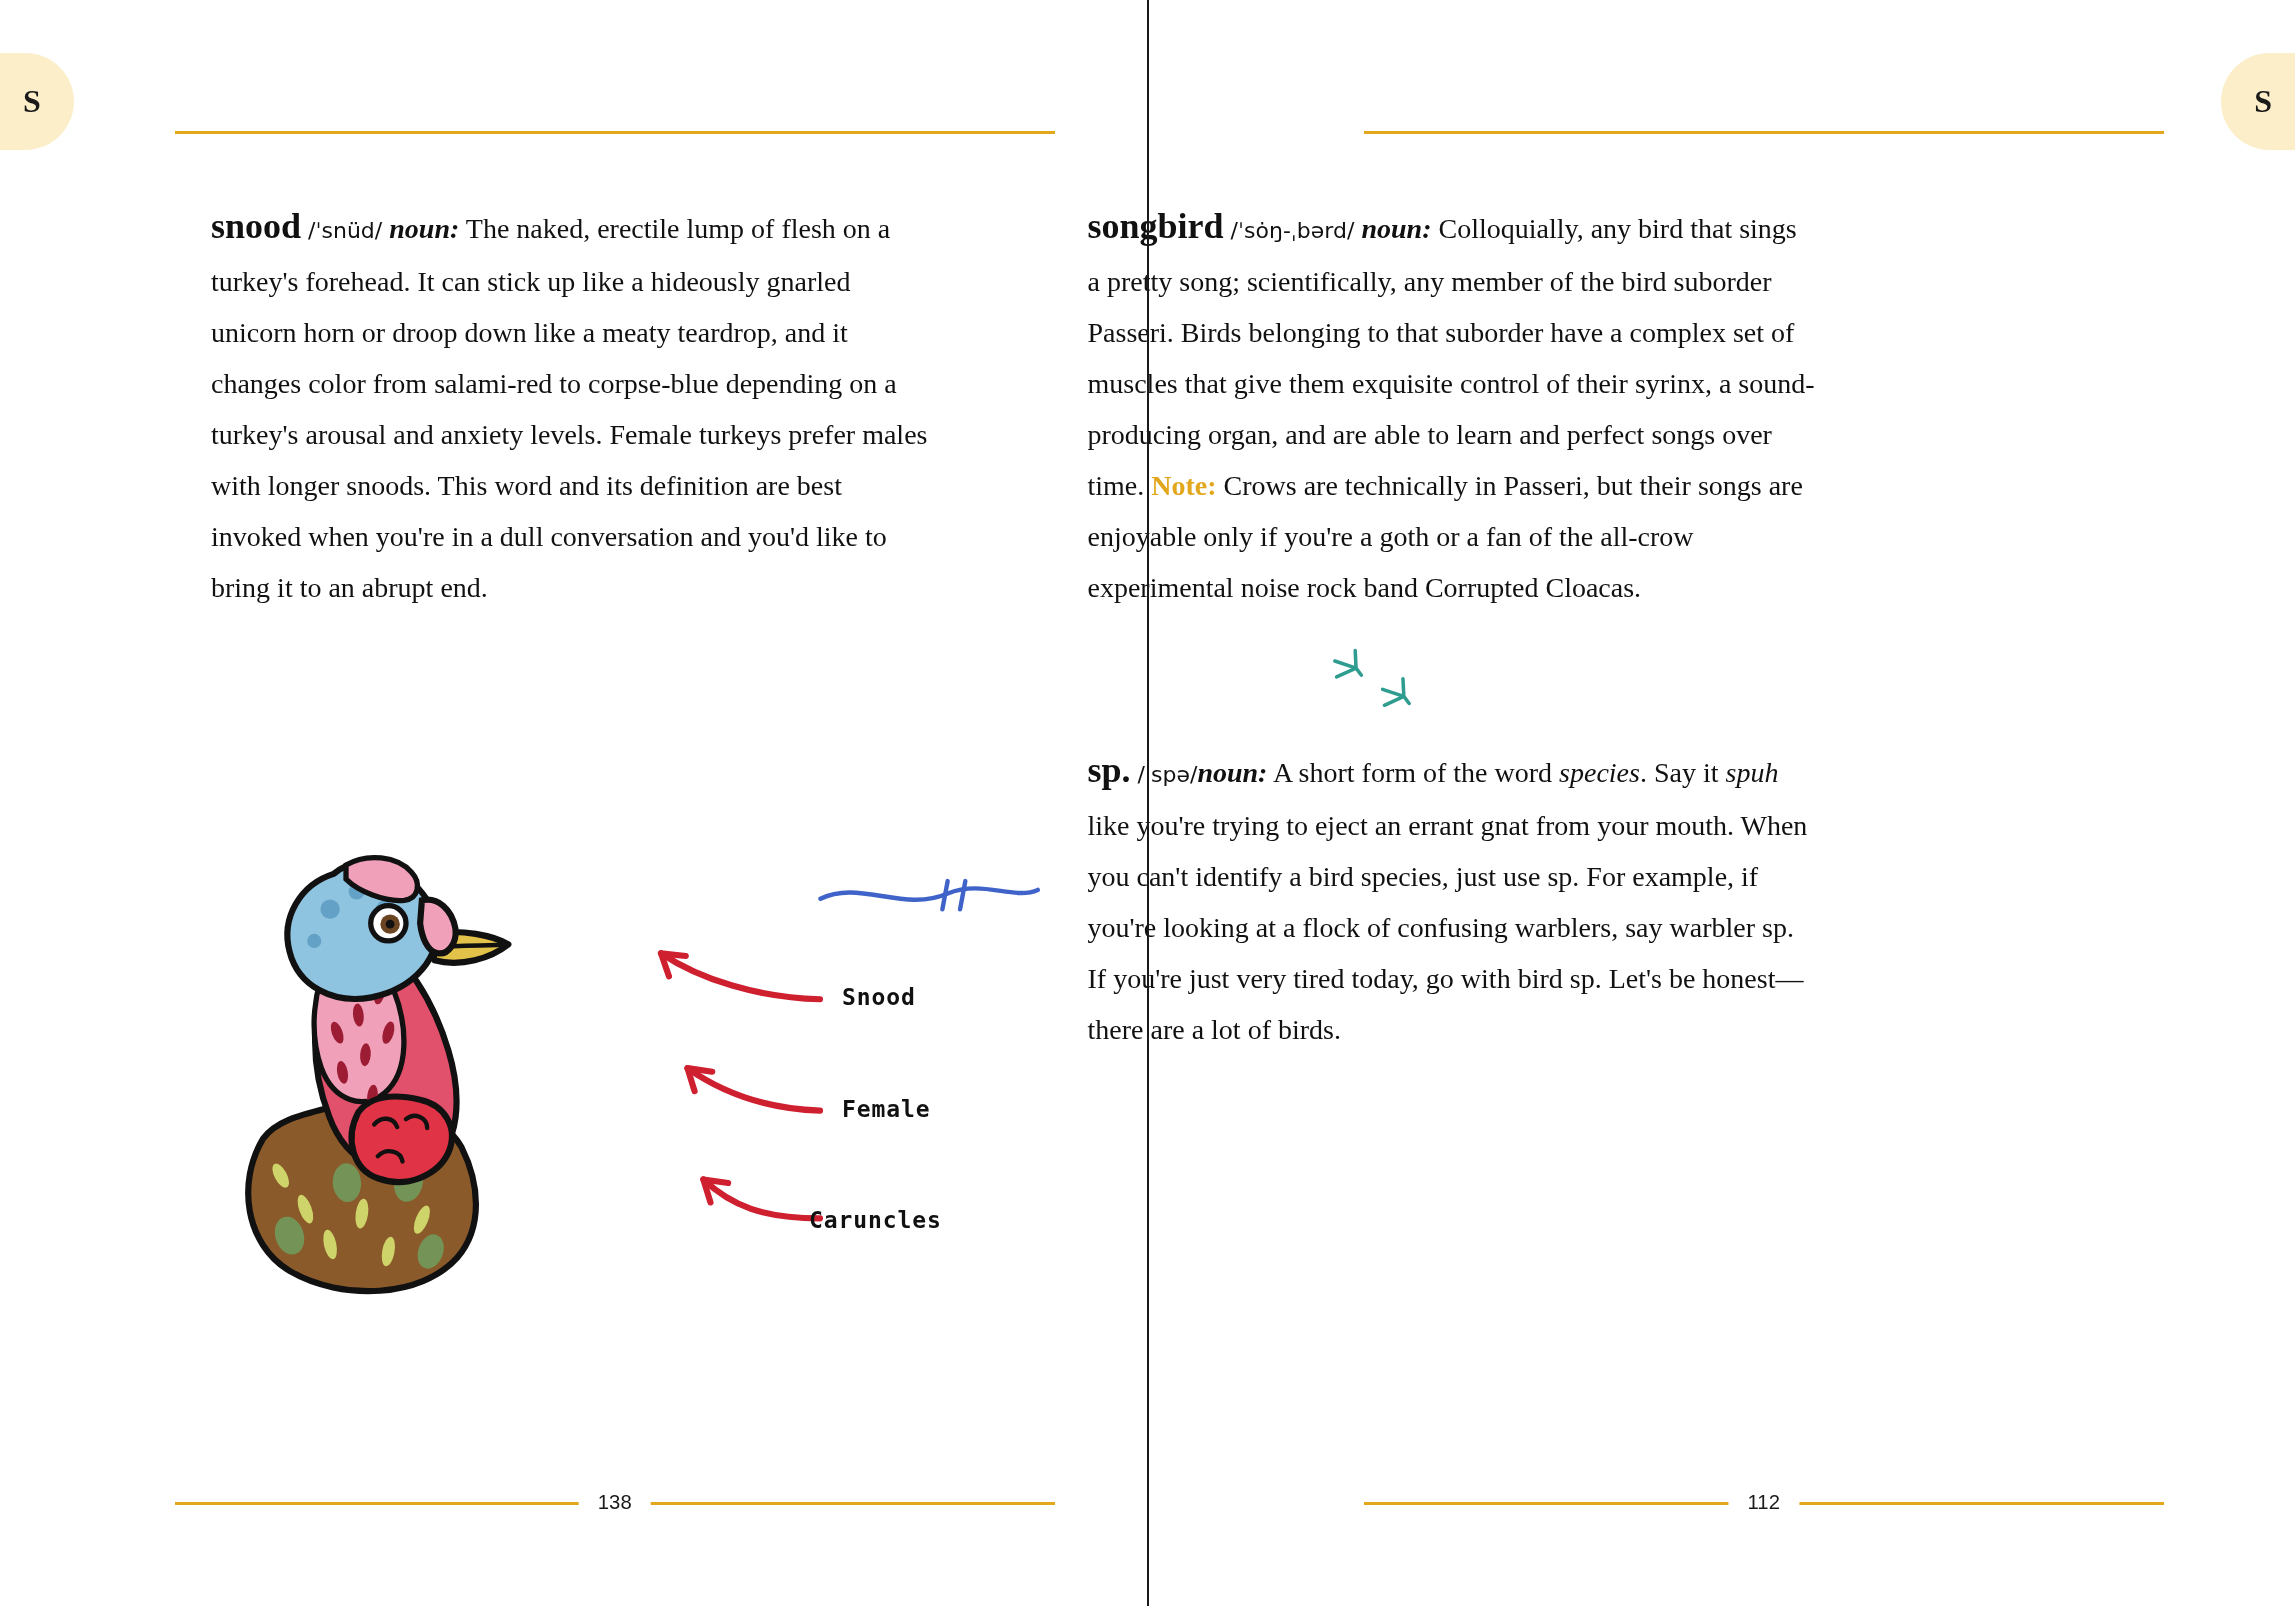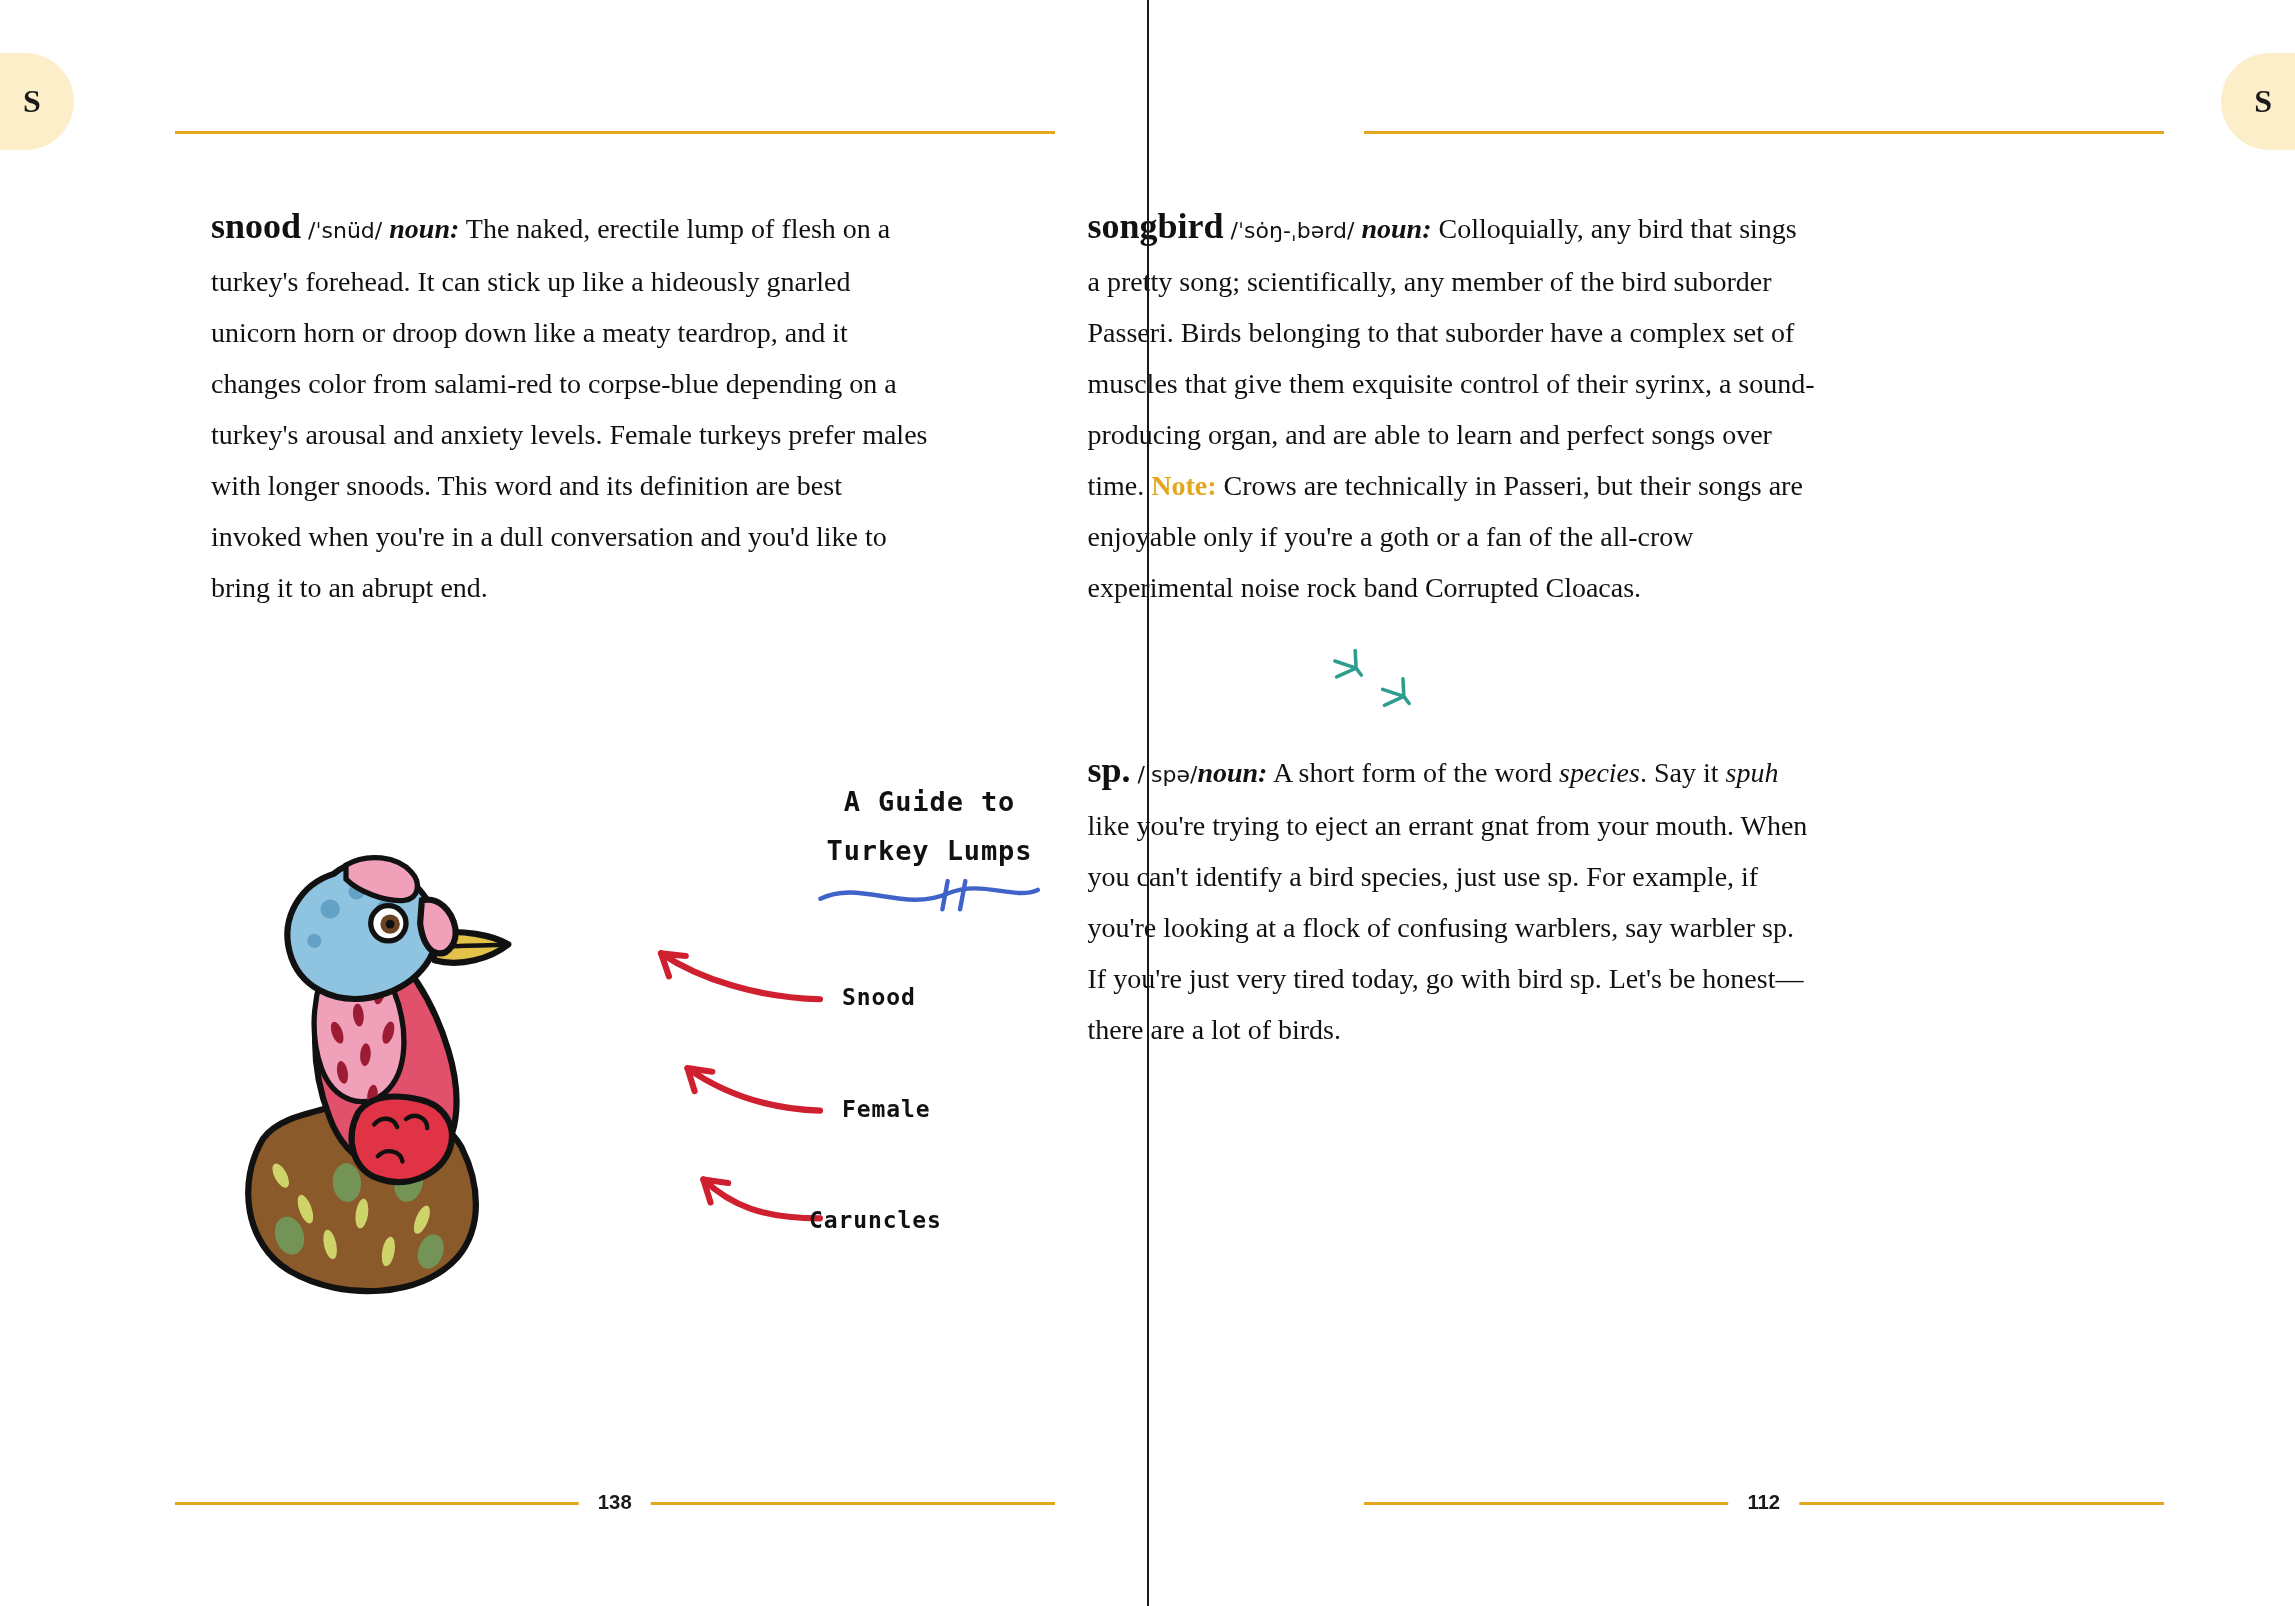--- a/index.html
+++ b/index.html
@@ -111,21 +111,21 @@
   .page-left .footer { left: 175px; right: 93px; }
   .page-right .footer { left: 216px; right: 131px; }
   .folio {
     position: absolute;
     top: -16px;
     left: 50%;
     transform: translateX(-50%);
     background: #ffffff;
     padding: 0 19.4px;
     font-family: "Liberation Sans", sans-serif;
-    font-weight: bold;
+    font-weight: normal;
     font-size: 20.3px;
     color: #1a1a1a;
     line-height: 32px;
   }
 
   
   .illus {
     position: absolute;
     left: 175px;
     top: 759px;
@@ -173,24 +173,20 @@
     <div class="rule-top"></div>
 
     <div class="content">
       <div class="entry">
         <span class="headword">snood</span> <span class="pron">/ˈsnüd/</span> <span class="pos">noun:</span><span> The naked, erectile lump of flesh on a turkey's forehead. It can stick up like a hideously gnarled unicorn horn or droop down like a meaty teardrop, and it changes color from salami-red to corpse-blue depending on a turkey's arousal and anxiety levels. Female turkeys prefer males with longer snoods. This word and its definition are best invoked when you're in a dull conversation and you'd like to bring it to an abrupt end.</span>
       </div>
     </div>
 
     <div class="illus">
 
-      <div class="guide-title">
-        <div>A Guide to</div>
-        <div>Turkey Lumps</div>
-      </div>
 
       <svg width="230" height="53" style="position:absolute;left:640px;top:115px;" viewBox="0 0 260 60">
         <path d="M6,28 C50,6 100,44 150,22 C190,6 225,30 252,18" stroke="#3f63c9" stroke-width="5" fill="none" stroke-linecap="round"></path>
         <path d="M150,8 L144,40" stroke="#3f63c9" stroke-width="5" fill="none" stroke-linecap="round"></path>
         <path d="M170,8 L164,40" stroke="#3f63c9" stroke-width="5" fill="none" stroke-linecap="round"></path>
       </svg>
 
       <svg width="618" height="547" viewBox="0 0 700 620" style="position:absolute;left:-17.7px;top:8.8px;">
 
         <path d="M120,420 C90,470 100,540 150,570 C210,605 300,600 340,555 C370,520 365,470 345,430 C320,385 250,370 195,385 C160,394 135,400 120,420 Z" fill="#8a5a2b" stroke="#111" stroke-width="7" stroke-linejoin="round"></path>

